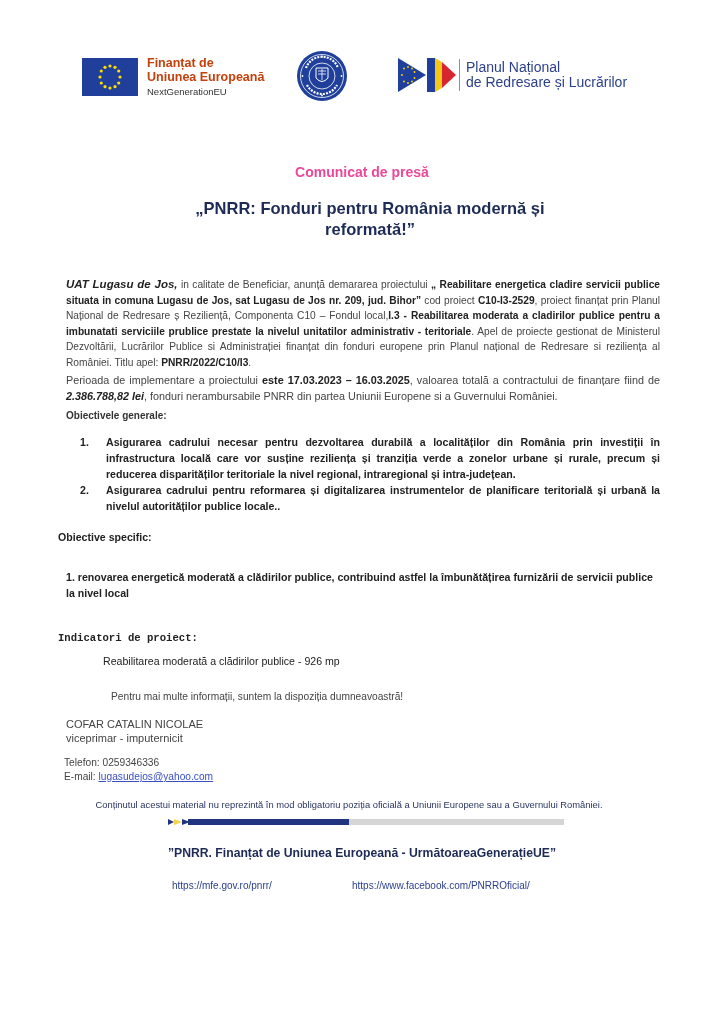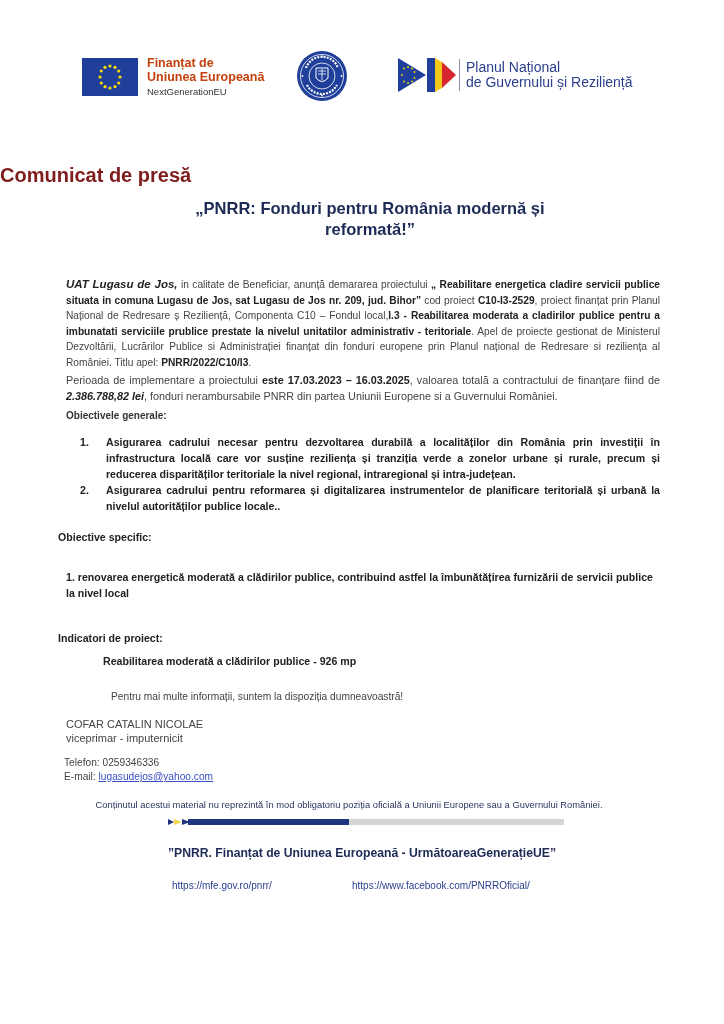--- a/index.html
+++ b/index.html
@@ -17,22 +17,22 @@
 
   .logo-gov { position: absolute; left: 296px; top: 50px; width: 52px; height: 52px; }
 
   .logo-pnrr { position: absolute; left: 398px; top: 58px; display: flex; align-items: center; }
   .pnrr-mark { width: 58px; height: 34px; }
   .pnrr-sep { width: 1px; height: 32px; background: #8a8fa8; margin: 0 6px 0 3px; }
   .pnrr-text { line-height: 1.1; }
   .pnrr-text span { display: block; font-size: 14px; color: #2b3f8c; }
 
   
-  .title { position: absolute; left: 0; width: 724px; top: 164px;
-           font-size: 20px; font-weight: bold; color: #7f1d1d; }
+  .title { position: absolute; left: 0; width: 724px; text-align: center; top: 164px;
+           font-size: 14px; font-weight: bold; color: #ec4899; }
   .subtitle { position: absolute; left: 170px; width: 400px; text-align: center; top: 198px;
               font-size: 16.5px; font-weight: bold; color: #1c2a55; line-height: 1.25; }
 
   
   .para1 { position: absolute; left: 66px; width: 594px; top: 277px;
            font-size: 10.2px; line-height: 15.5px; text-align: justify; color: #444; }
   .para1 b { color: #222; }
   .para1 .uat { font-weight: bold; font-style: italic; font-size: 11.5px; color: #222; }
 
   .para2 { position: absolute; left: 66px; width: 594px; top: 373px;
@@ -43,22 +43,22 @@
 
   .obj-list { position: absolute; left: 80px; width: 580px; top: 434px; margin: 0; padding: 0;
               list-style: none; font-size: 10.6px; font-weight: bold; line-height: 16px; color: #222; }
   .obj-list li { position: relative; padding-left: 26px; text-align: justify; }
   .obj-list li .num { position: absolute; left: 0; top: 0; }
 
   .obj-spec-head { position: absolute; left: 58px; top: 531px; font-size: 10.6px; font-weight: bold; color: #222; }
   .obj-spec-item { position: absolute; left: 66px; width: 596px; top: 569px; font-size: 10.6px;
                    font-weight: bold; line-height: 16px; color: #222; }
 
-  .ind-head { position: absolute; left: 58px; top: 632px; font-size: 10.6px; font-weight: bold; color: #222; }
-  .ind-item { position: absolute; left: 66px; top: 655px; font-size: 10.6px; font-weight: bold; color: #222; padding-left: 37px; }
+  .ind-head { position: absolute; left: 58px; top: 632px; font-size: 10.6px; font-weight: bold; color: #222; font-family: Liberation Mono, monospace; }
+  .ind-item { position: absolute; left: 66px; top: 655px; font-size: 10.6px; font-weight: normal; color: #222; padding-left: 37px; }
 
   .info { position: absolute; left: 66px; top: 691px; font-size: 10.2px; color: #444; padding-left: 45px; }
   .name { position: absolute; left: 66px; top: 717px; font-size: 11px; color: #444; line-height: 14px; }
   .contact { position: absolute; left: 64px; top: 756px; font-size: 10.2px; color: #444; line-height: 14px; }
   .contact a { color: #3a4fc4; text-decoration: underline; }
 
   
   .disclaimer { position: absolute; left: 0; width: 698px; text-align: center; top: 799px;
                 font-size: 9.4px; color: #2a3560; }
   .divider { position: absolute; left: 166px; top: 818px; width: 398px; height: 8px; }
@@ -134,21 +134,21 @@
         <circle cx="6" cy="10.5" r="0.9"></circle>
     </g>
     <polygon points="29,0 37,0 37,34 29,34" fill="#1f3f9a"></polygon>
     <polygon points="37,0 44,4 44,30 37,34" fill="#f3c81a"></polygon>
     <polygon points="44,4 58,17 44,30" fill="#d8262e"></polygon>
     <polygon points="29,0 37,0 37,5 29,0" fill="#ffffff" opacity="0"></polygon>
   </svg>
   <div class="pnrr-sep"></div>
   <div class="pnrr-text">
     <span>Planul Național</span>
-    <span>de Guvernului și Reziliență</span>
+    <span>de Redresare și Lucrărilor</span>
   </div>
 </div>
 
 <div class="title">Comunicat de presă</div>
 <div class="subtitle">„PNRR: Fonduri pentru România modernă și reformată!”</div>
 
 <div class="para1">
   <span class="uat">UAT Lugasu de Jos,</span><span> in calitate de Beneficiar, anunță demararea proiectului </span><b>„ Reabilitare energetica cladire servicii publice situata in comuna Lugasu de Jos, sat Lugasu de Jos nr. 209, jud. Bihor”</b><span> cod  proiect </span><b>C10-I3-2529</b><span>,  proiect finanțat prin Planul Național de Redresare ș Reziliență, Componenta C10 – Fondul local,</span><b>I.3 - Reabilitarea moderata a cladirilor publice pentru a imbunatati serviciile prublice prestate la nivelul unitatilor administrativ - teritoriale</b><span>. Apel de proiecte gestionat de Ministerul Dezvoltării, Lucrărilor Publice si Administrației finanțat din fonduri europene prin Planul național de Redresare si reziliența al României. Titlu apel: </span><b>PNRR/2022/C10/I3</b><span>.</span>
 </div>
 

